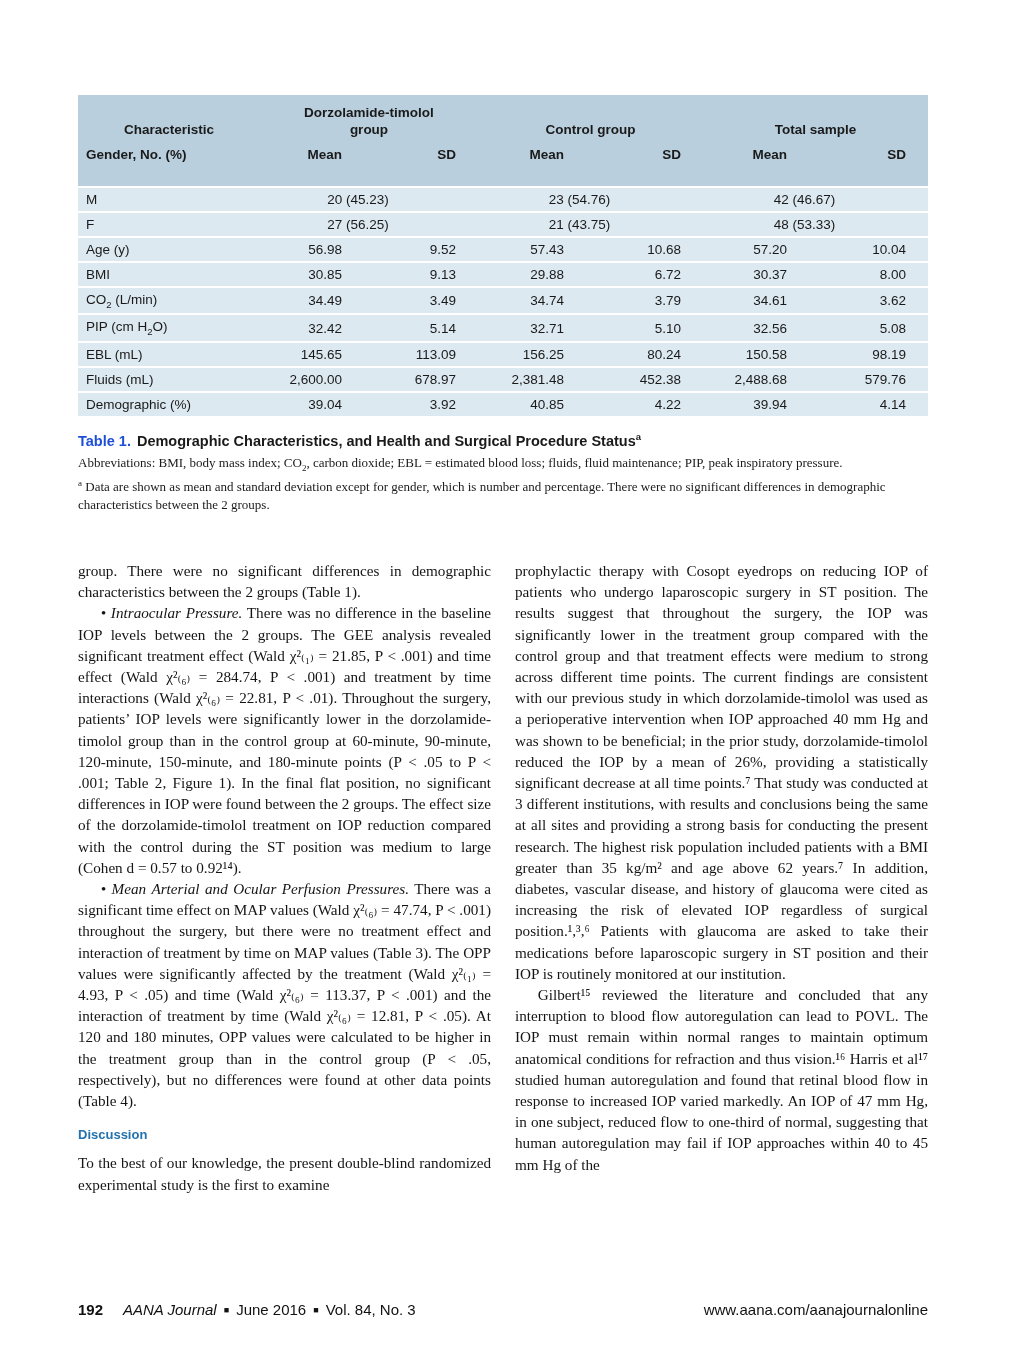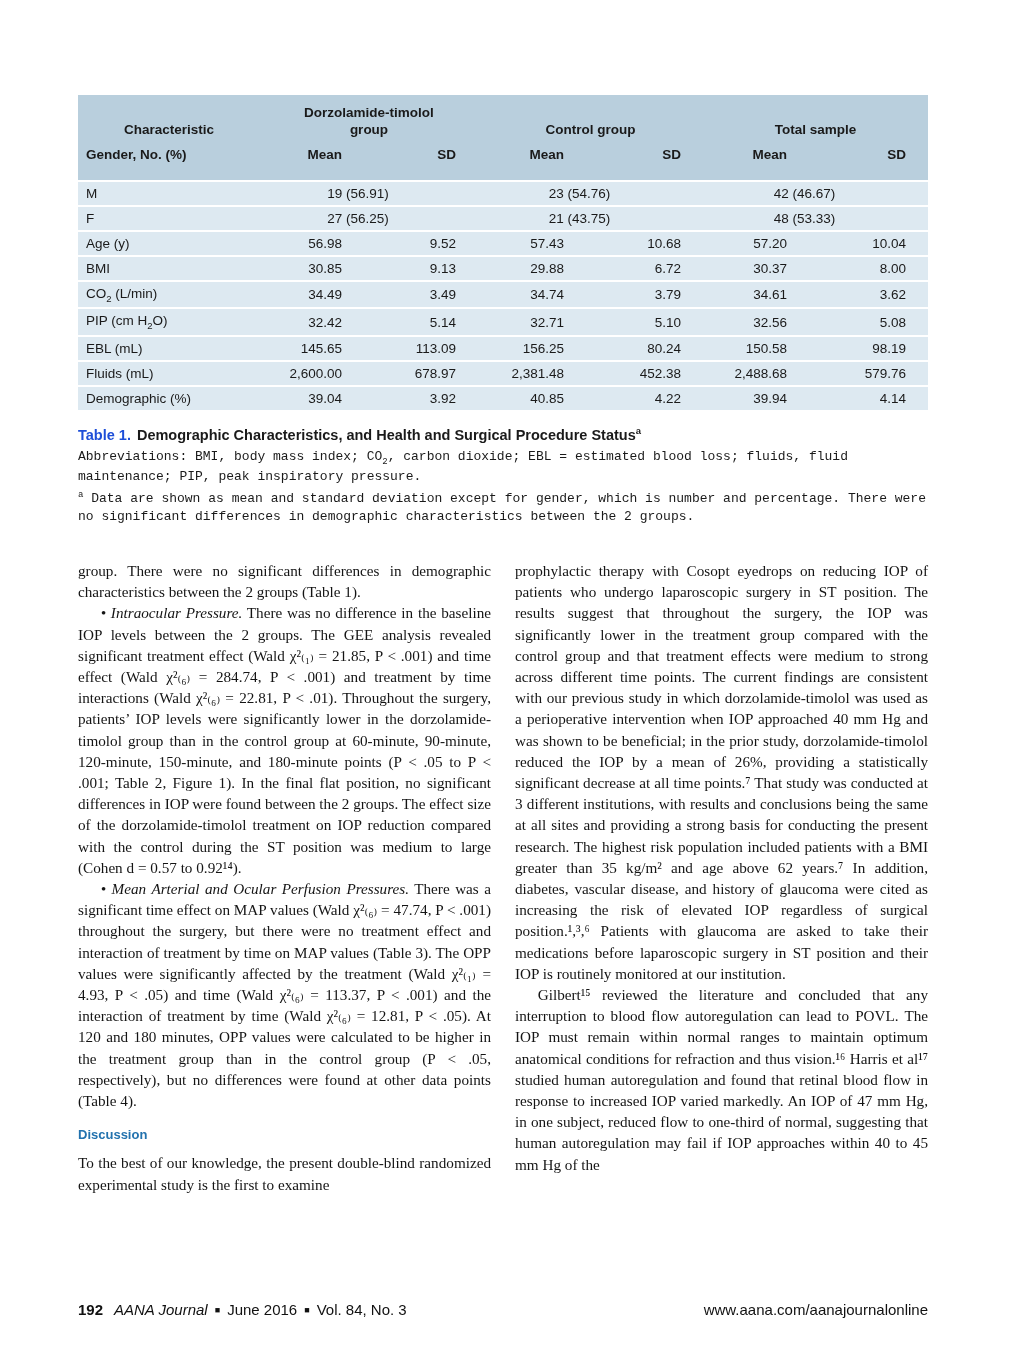--- a/index.html
+++ b/index.html
@@ -18,21 +18,21 @@
     width: 850px;
     border-collapse: collapse;
     font-family: "Liberation Sans", "DejaVu Sans", sans-serif;
     font-size: 13.5px;
     color: #1a1a1a;
     table-layout: fixed;
   }
   table.demo th, table.demo td { padding: 4px 8px; }
   thead th { background: #b9cfdd; font-weight: bold; }
   thead tr.grow th { vertical-align: bottom; padding-top: 10px; padding-bottom: 2px; line-height: 1.25; text-align: center; }
-  thead tr.srow th { vertical-align: bottom; padding-bottom: 18px; padding-top: 6px; margin-top: 12px; }
+  thead tr.srow th { vertical-align: bottom; padding-bottom: 24px; padding-top: 6px; margin-top: 12px; }
   tbody td { background: #dde9f1; border-top: 2px solid #ffffff; }
 
   th.char-h { text-align: left; padding-left: 10px; }
   th.group-h { text-align: center; }
   .gwrap { display: inline-block; max-width: 150px; }
 
   td.c-label { text-align: left; padding-left: 10px; }
   td.c-label-ind { text-align: left; padding-left: 26px; }
   .m { text-align: right; padding-right: 36px !important; }
   .s { text-align: right; padding-right: 22px !important; }
@@ -44,21 +44,21 @@
     margin-top: 15px;
     font-family: "Liberation Sans", "DejaVu Sans", sans-serif;
     font-size: 14.5px;
     font-weight: bold;
     color: #1a1a1a;
   }
   .caption .tnum { color: #1d4ed8; margin-right: 6px; }
   .caption sup { font-size: 9.5px; }
   .notes {
     margin-top: 5px;
-    font-family: Liberation Mono, monospace;
+    font-family: Liberation Serif, serif;
     font-size: 13px;
     line-height: 1.38;
     color: #1a1a1a;
   }
   .notes sub { font-size: 9px; }
   .notes sup { font-size: 9px; }
   .fnote { margin-top: 3px; }
 
   
   .columns {
@@ -95,21 +95,21 @@
     left: 78px;
     top: 1301px;
     width: 850px;
     display: flex;
     justify-content: space-between;
     align-items: baseline;
     font-family: "Liberation Sans", "DejaVu Sans", sans-serif;
     font-size: 15px;
     color: #111111;
   }
-  .footer .pn { font-weight: bold; margin-right: 11px; }
+  .footer .pn { font-weight: bold; margin-right: 20px; }
   .footer .journal { font-style: italic; }
   .sq { font-size: 9px; margin: 0 7px; vertical-align: 2px; }
 </style>
 </head>
 <body>
 
 <div class="page">
 
   <div class="table-wrap">
     <table class="demo">
@@ -135,21 +135,21 @@
           <th class="s">SD</th>
           <th class="m">Mean</th>
           <th class="s">SD</th>
           <th class="m">Mean</th>
           <th class="s">SD</th>
         </tr>
       </thead>
       <tbody>
         <tr>
           <td class="c-label-ind">M</td>
-          <td class="gspan" colspan="2">19 (56.91)</td>
+          <td class="gspan" colspan="2">20 (45.23)</td>
           <td class="gspan" colspan="2">23 (54.76)</td>
           <td class="gspan" colspan="2">42 (46.67)</td>
         </tr>
         <tr>
           <td class="c-label-ind">F</td>
           <td class="gspan" colspan="2">27 (56.25)</td>
           <td class="gspan" colspan="2">21 (43.75)</td>
           <td class="gspan" colspan="2">48 (53.33)</td>
         </tr>
         <tr>

